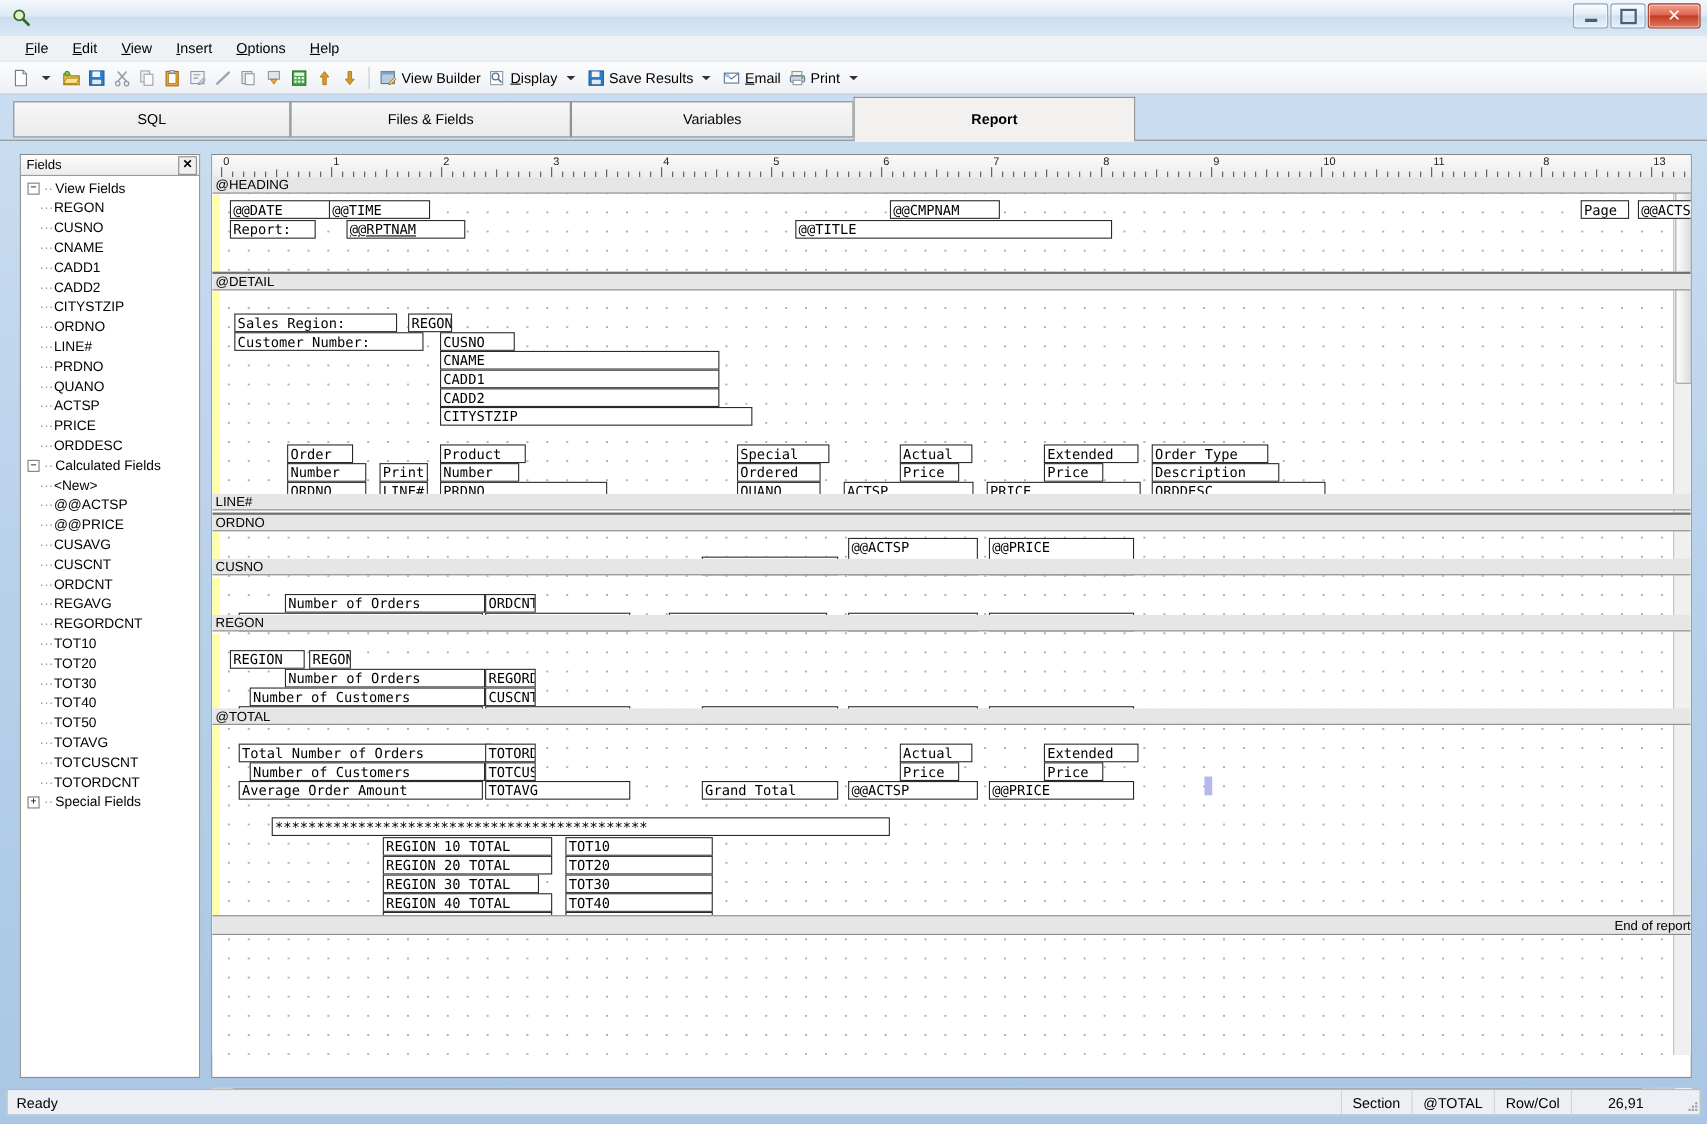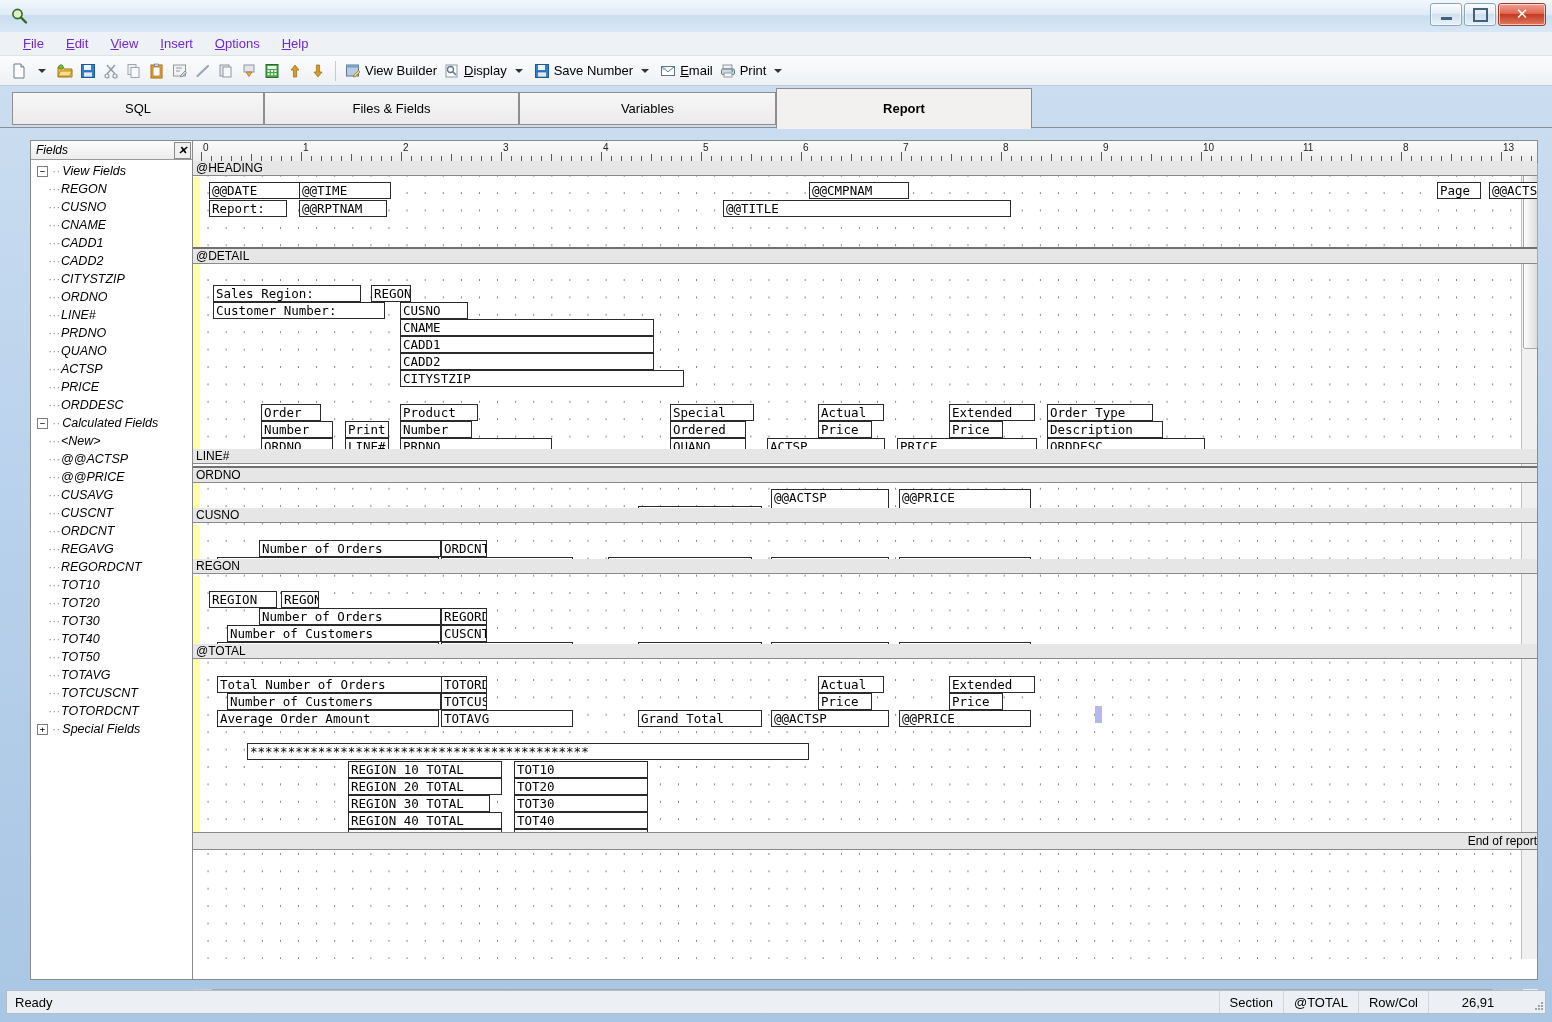--- a/index.html
+++ b/index.html
@@ -50,21 +50,21 @@
   .maxglyph { width: 11px; height: 10px; border:2px solid #44617c; }
 
   
   .menubar {
     position: absolute; left: 0; top: 32px; width: 1552px; height: 24px;
     background: #eef1f5;
     border-bottom: 1px solid #dfe3e8;
     display: flex; align-items: center; padding-left: 12px; box-sizing: border-box;
   }
   .menu-item {
-    padding: 3px 11px; font-size: 13px; color: #6d28d9; cursor: default;
+    padding: 3px 11px; font-size: 13px; color: #000000; cursor: default;
   }
   .menu-item u { text-decoration: underline; }
 
   
   .toolbar {
     position: absolute; left: 0; top: 56px; width: 1552px; height: 30px;
     background: linear-gradient(180deg,#fbfcfd 0%,#eef1f5 100%);
     border-bottom: 1px solid #c3cbd4;
     display: flex; align-items: center; padding-left: 8px; box-sizing: border-box;
     gap: 1px;
@@ -98,22 +98,22 @@
     position:absolute; left:0; top:127px; width:1552px; height:1px; background:#8e8e8e;
   }
 
   
   .body-area {
     position: absolute; left: 6px; top: 132px; width: 1540px; height: 855px;
   }
 
   
   .fields-panel {
-    position: absolute; left: 24px; top: 8px; width: 164px; height: 840px;
-    background: #fff; border: 1px solid #8a8a8a; box-sizing: border-box; font-style: italic;
+    position: absolute; left: 12px; top: 8px; width: 164px; height: 840px;
+    background: #fff; border: 1px solid #8a8a8a; box-sizing: border-box;
   }
   .fields-header {
     height: 19px; background: linear-gradient(180deg,#fdfdfd,#ececec);
     border-bottom: 1px solid #9a9a9a;
     display:flex; align-items:center; justify-content:space-between;
     padding: 0 2px 0 5px; box-sizing: border-box;
     font-size: 12px;
   }
   .close-x {
     width: 15px; height: 15px; border: 1px solid #8a8a8a; background:#f0f0f0;
@@ -416,21 +416,21 @@
       <span class="caret"></span>
     </div>
     <div class="tbtn">
       <span class="ico">
         <svg width="16" height="16" viewBox="0 0 16 16">
             <rect x="1.5" y="1.5" width="13" height="13" fill="#2f7fd0" stroke="#1d5a99"></rect>
             <rect x="4" y="2" width="7" height="5" fill="#eef4fa"></rect>
             <rect x="3.5" y="9" width="9" height="5" fill="#dfe9f3" stroke="#1d5a99" stroke-width=".6"></rect>
           </svg>
       </span>
-      <span class="lbl">Save Number</span>
+      <span class="lbl">Save Results</span>
       <span class="caret"></span>
     </div>
     <div class="tbtn">
       <span class="ico">
         <svg width="16" height="16" viewBox="0 0 16 16">
             <rect x="1.5" y="3.5" width="13" height="9" fill="#fff" stroke="#5c7693"></rect>
             <path d="M1.5 3.5L8 8.8l6.5-5.3" fill="none" stroke="#5c7693" stroke-width="1"></path>
             <rect x="2.6" y="4.6" width="3.4" height="2.6" fill="#9fc0de"></rect>
           </svg>
       </span>
@@ -773,21 +773,21 @@
           <div class="secbar thick" style="top: 305px;"><span>ORDNO</span></div>
           <div class="secbar" style="top: 347px;"><span>CUSNO</span></div>
           <div class="secbar" style="top: 398px;"><span>REGON</span></div>
           <div class="secbar" style="top: 483px;"><span>@TOTAL</span></div>
           <div class="fld" style="left: 16px; top: 21px; width: 92px;"><span>@@DATE</span></div>
           <div class="fld" style="left: 106px; top: 21px; width: 92px;"><span>@@TIME</span></div>
           <div class="fld" style="left: 616px; top: 21px; width: 100px;"><span>@@CMPNAM</span></div>
           <div class="fld" style="left: 1244px; top: 21px; width: 44px;"><span>Page</span></div>
           <div class="fld" style="left: 1296px; top: 21px; width: 62px;"><span>@@ACTSP</span></div>
           <div class="fld" style="left: 16px; top: 39px; width: 78px;"><span>Report:</span></div>
-          <div class="fld" style="left: 106px; top: 39px; width: 88px;"><span>@@RPTNAM</span></div>
+          <div class="fld" style="left: 122px; top: 39px; width: 108px; text-decoration: underline;"><span>@@RPTNAM</span></div>
           <div class="fld" style="left: 530px; top: 39px; width: 288px;"><span>@@TITLE</span></div>
           <div class="fld" style="left: 20px; top: 124px; width: 148px;"><span>Sales Region:</span></div>
           <div class="fld" style="left: 178px; top: 124px; width: 40px;"><span>REGON</span></div>
           <div class="fld" style="left: 20px; top: 141px; width: 172px;"><span>Customer Number:</span></div>
           <div class="fld" style="left: 207px; top: 141px; width: 68px;"><span>CUSNO</span></div>
           <div class="fld" style="left: 207px; top: 158px; width: 254px;"><span>CNAME</span></div>
           <div class="fld" style="left: 207px; top: 175px; width: 254px;"><span>CADD1</span></div>
           <div class="fld" style="left: 207px; top: 192px; width: 254px;"><span>CADD2</span></div>
           <div class="fld" style="left: 207px; top: 209px; width: 284px;"><span>CITYSTZIP</span></div>
           <div class="fld" style="left: 68px; top: 243px; width: 60px;"><span>Order</span></div>

